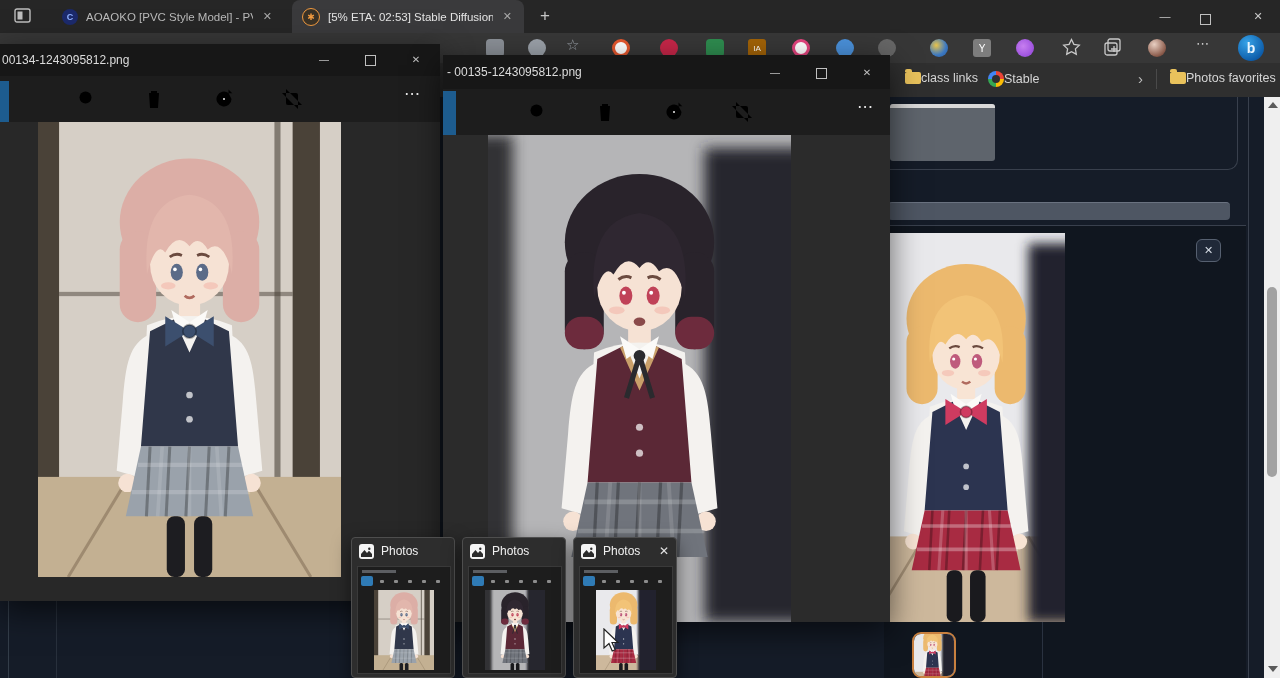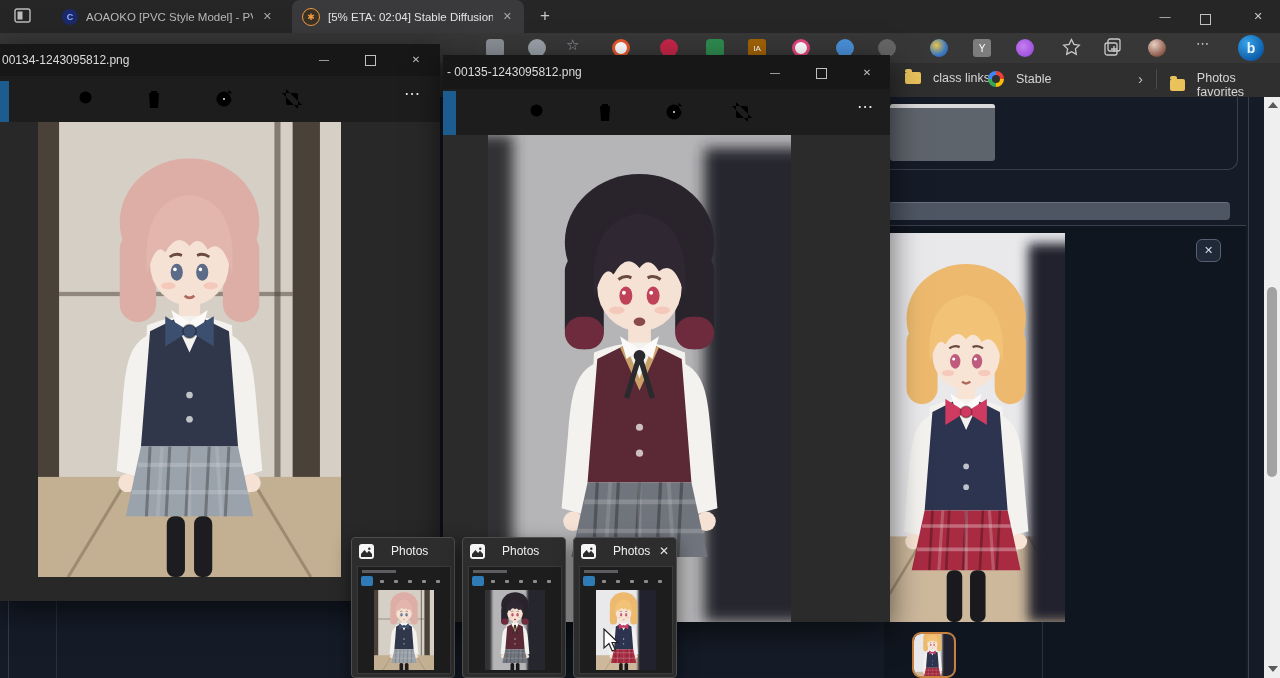--- a/index.html
+++ b/index.html
@@ -13,38 +13,38 @@
   .tab .ttl{overflow:hidden;max-width:170px;text-overflow:clip;}
   .tclose{color:#a9a9a9;font-size:11px;padding:0 2px;}
   .favicon{width:16px;height:16px;border-radius:50%;flex:0 0 16px;display:flex;align-items:center;justify-content:center;font-size:9px;font-weight:bold;}
   .newtab{color:#c7c7c7;font-size:17px;}
   .winctl{color:#c9c9c9;font-size:11px;width:30px;text-align:center;}
   .btoolbar{left:0;top:33px;width:1280px;height:30px;background:#373737;}
   .ext{width:18px;height:18px;border-radius:50%;top:6px;}
   .favbar{left:0;top:63px;width:1280px;height:34px;background:#2f2f2f;color:#d6d6d6;font-size:12.5px;}
   .folder{width:16px;height:12px;background:#e9c25c;border-radius:2px;position:relative;}
   .folder:before{content:"";position:absolute;left:0;top:-3px;width:7px;height:3px;background:#e9c25c;border-radius:2px 2px 0 0;}
-  .favitem{display:flex;align-items:center;gap:12px;top:8px;}
+  .favitem{display:flex;align-items:center;gap:0;top:8px;}
   
   .sd-bg{left:0;top:97px;width:1280px;height:581px;background:#151c28;}
   .nonefield{left:28px;top:603px;width:332px;height:40px;background:#1f2733;border:1px solid #323d4d;border-radius:8px;box-sizing:border-box;display:flex;align-items:center;padding-left:14px;color:#cfd4da;font-size:13px;}
   .xbtn{left:1196px;top:239px;width:25px;height:23px;background:#202938;border:1px solid #566070;border-radius:6px;color:#d7dde6;font-size:11px;display:flex;align-items:center;justify-content:center;box-sizing:border-box;}
   .vline{width:1px;background:#39404d;}
   
   .pwin{background:#282828;box-shadow:0 10px 30px rgba(0,0,0,.6);}
   .ptitle{height:32px;background:#171717;color:#dcdcdc;font-size:12px;display:flex;align-items:center;}
   .pctl{position:absolute;color:#c0c0c0;font-size:10px;width:24px;text-align:center;top:10px;}
   .ptools{background:#1d1d1d;}
   .bluebar{background:#1d5c8f;}
   .photo{overflow:hidden;background:#222;}
   .photo svg{display:block;}
   .maxbox{display:inline-block;width:9px;height:9px;border:1px solid #c0c0c0;}
   
   .pcard{top:537px;width:104px;height:141px;background:#2d2d2d;border:1px solid #4e4e4e;border-radius:4px;box-sizing:border-box;box-shadow:0 6px 18px rgba(0,0,0,.5);}
-  .pcard .hdr{position:absolute;left:0;top:0;right:0;height:26px;display:flex;align-items:center;gap:17px;padding-left:7px;color:#f0f0f0;font-size:12px;}
+  .pcard .hdr{position:absolute;left:0;top:0;right:0;height:26px;display:flex;align-items:center;gap:7px;padding-left:7px;color:#f0f0f0;font-size:12px;}
   .appicon{width:15px;height:15px;background:#f5f5f5;border-radius:3px;display:flex;align-items:center;justify-content:center;}
   .mini{position:absolute;left:5px;top:28px;width:92px;height:106px;background:#1d1d1d;border:1px solid #3a3a3a;}
   .mini .bar{position:absolute;left:4px;top:3px;width:34px;height:3px;background:#8f949b;opacity:.55;}
   .mini .bbtn{position:absolute;left:3px;top:9px;width:12px;height:10px;background:#2f7bb6;border-radius:2px;}
   .mini .dot{position:absolute;top:13px;width:4px;height:3px;background:#8c8c8c;border-radius:1px;}
   .mini .mimg{position:absolute;left:16px;top:23px;width:60px;height:80px;overflow:hidden;}
   .pclose{position:absolute;right:7px;top:6px;color:#e3e3e3;font-size:12px;}
   .scroll-track{left:1264px;top:97px;width:16px;height:581px;background:#efefef;}
   .sarrow{left:1268px;width:0;height:0;border-left:5px solid transparent;border-right:5px solid transparent;}
   .sthumb{left:1267px;top:287px;width:10px;height:190px;background:#a2a2a2;border-radius:5px;}
@@ -59,21 +59,21 @@
       <rect x="1" y="1" width="15" height="13" rx="2" fill="none" stroke="#bdbdbd" stroke-width="1.4"></rect>
       <rect x="3.5" y="3.5" width="5" height="8" fill="#bdbdbd"></rect>
     </svg>
     <div class="abs tab" style="left:52px;width:232px">
       <span class="favicon" style="background:#1c2a6b;color:#8fb0ff">C</span>
       <span class="ttl">AOAOKO [PVC Style Model] - PV</span>
       <span class="tclose">✕</span>
     </div>
     <div class="abs tab active" style="left:292px;width:232px">
       <span class="favicon" style="background:#3a3226;color:#f09a40;border:1.5px solid #f09a40">✱</span>
-      <span class="ttl">[5% ETA: 02:04] Stable Diffusion</span>
+      <span class="ttl">[5% ETA: 02:53] Stable Diffusion</span>
       <span class="tclose">✕</span>
     </div>
     <div class="abs newtab" style="left:540px;top:6px">+</div>
     <div class="abs winctl" style="left:1150px;top:10px">—</div>
     <div class="abs" style="left:1200px;top:11px"><span class="maxbox"></span></div>
     <div class="abs winctl" style="left:1243px;top:10px">✕</div>
   </div>
 
   <div class="abs btoolbar">
     <div class="abs ext" style="left:486px;background:#8a8f96;border-radius:4px"></div>

